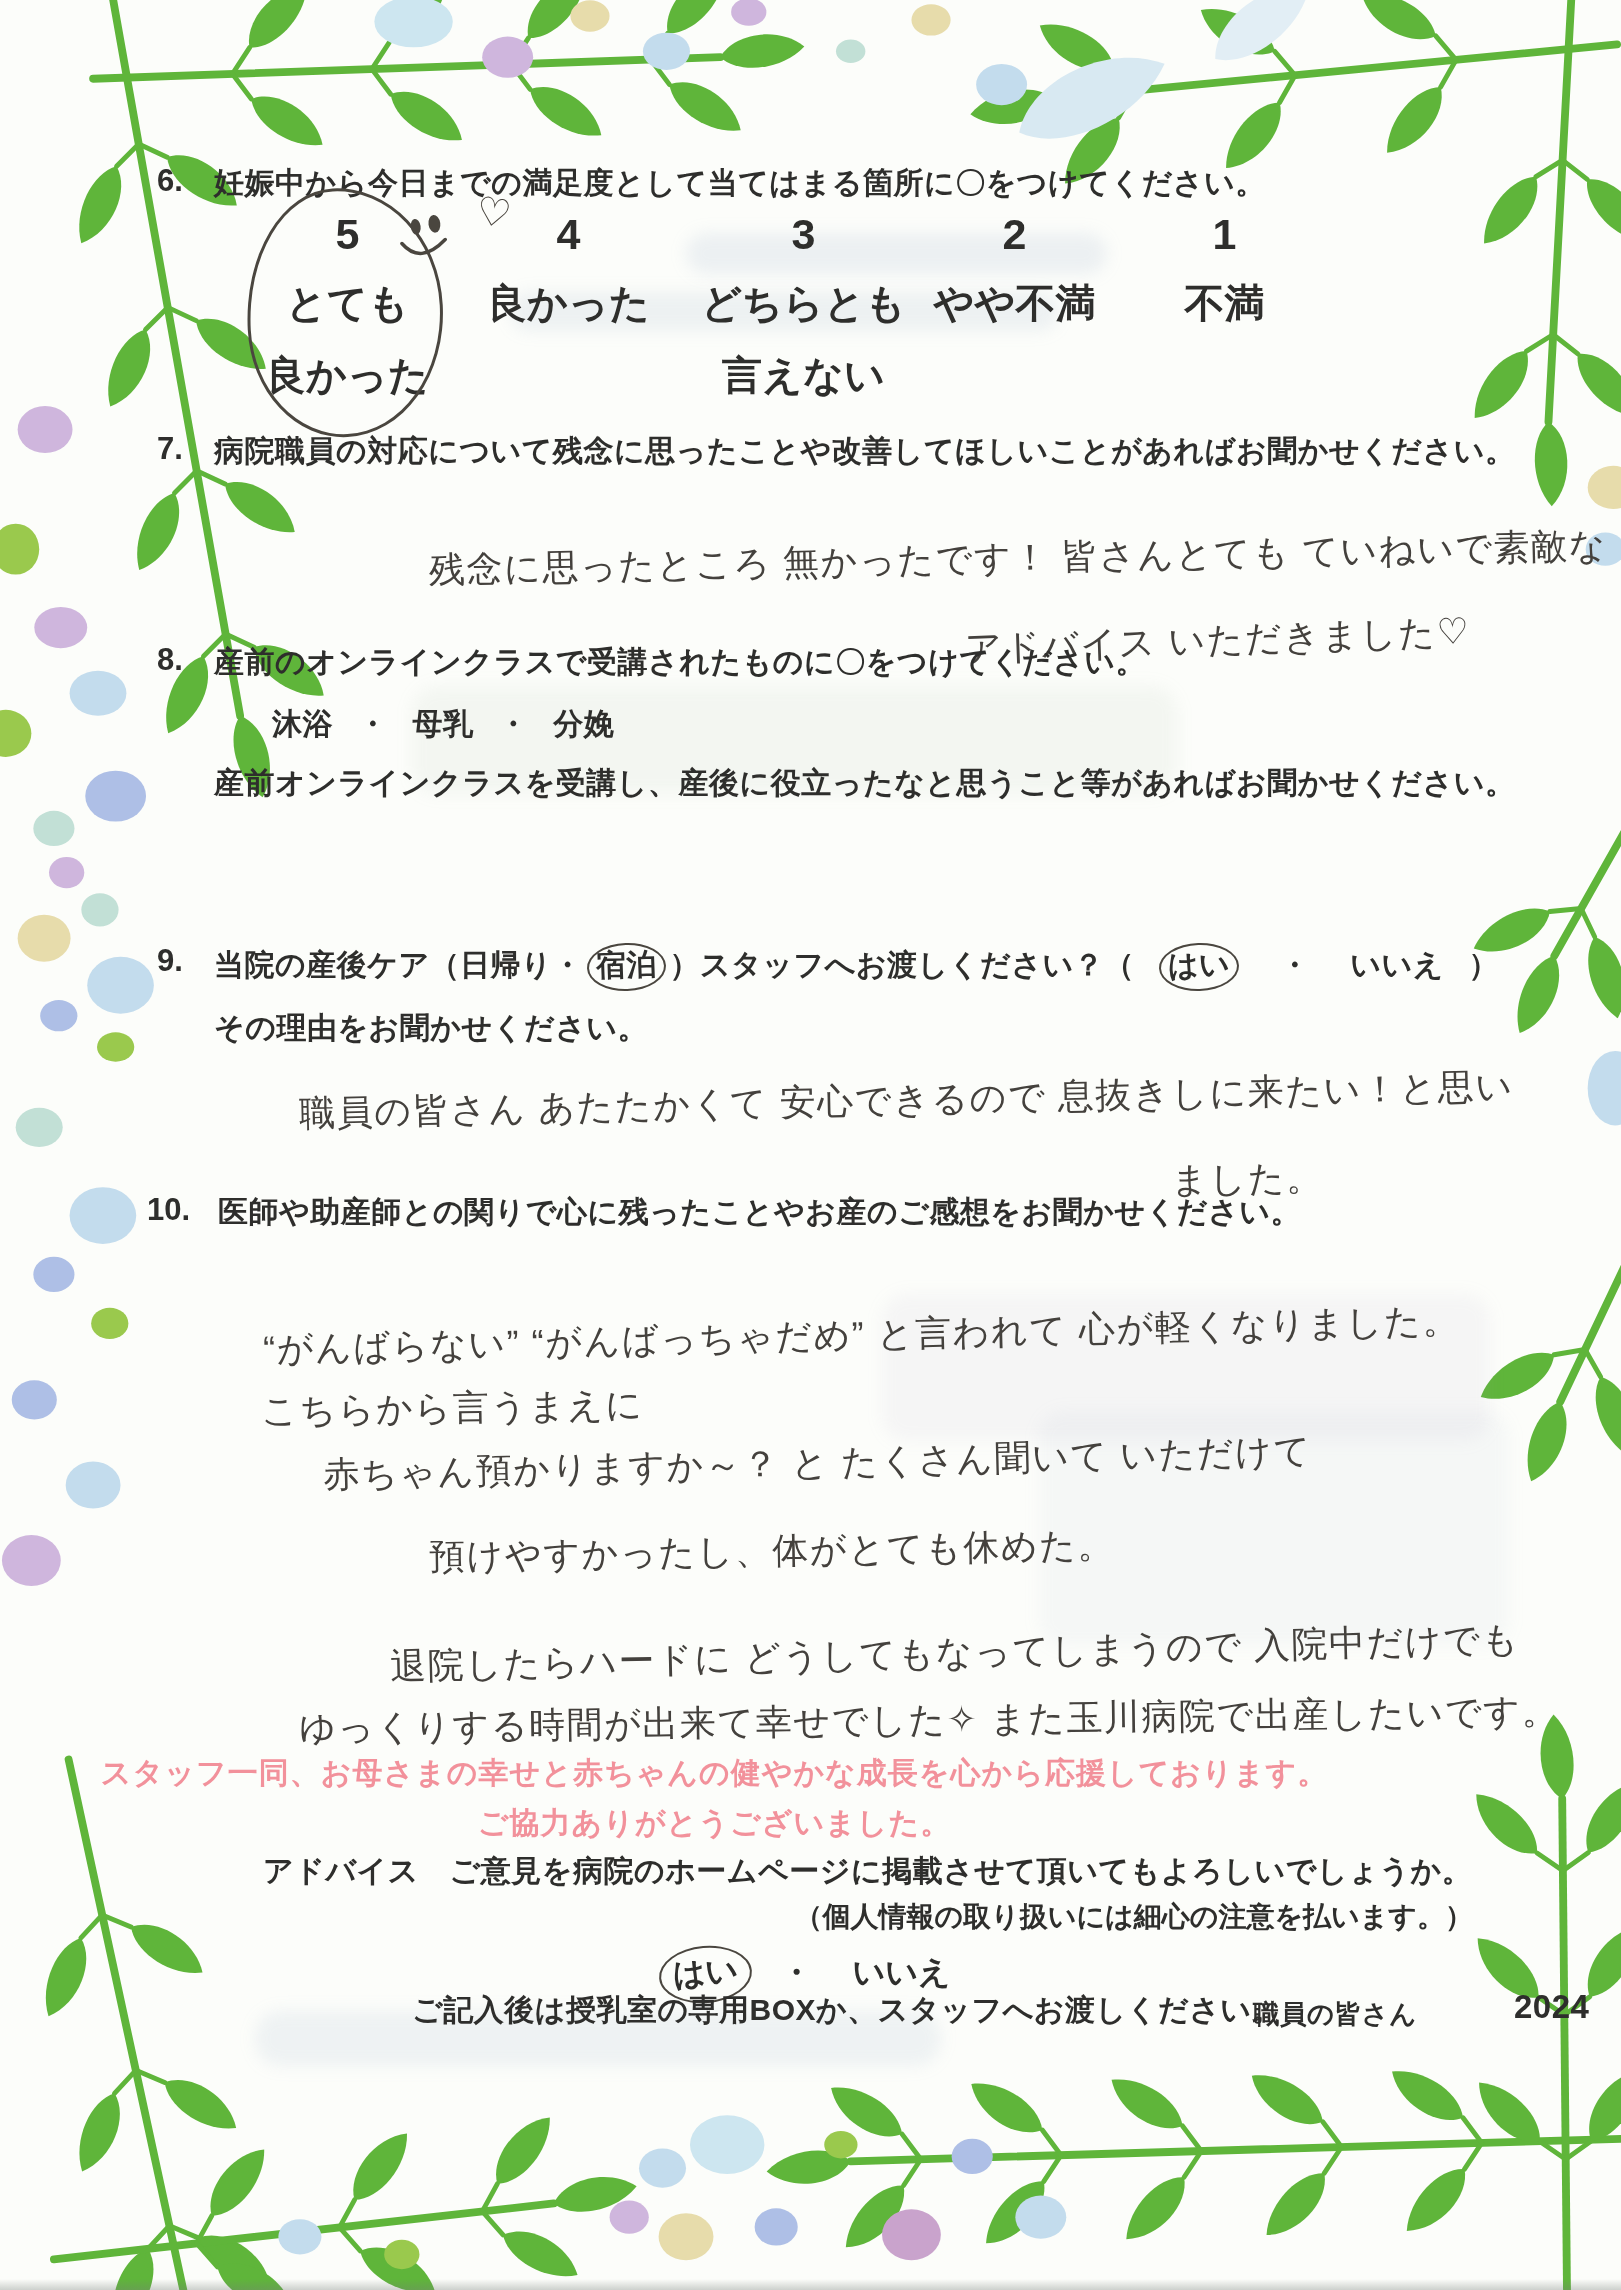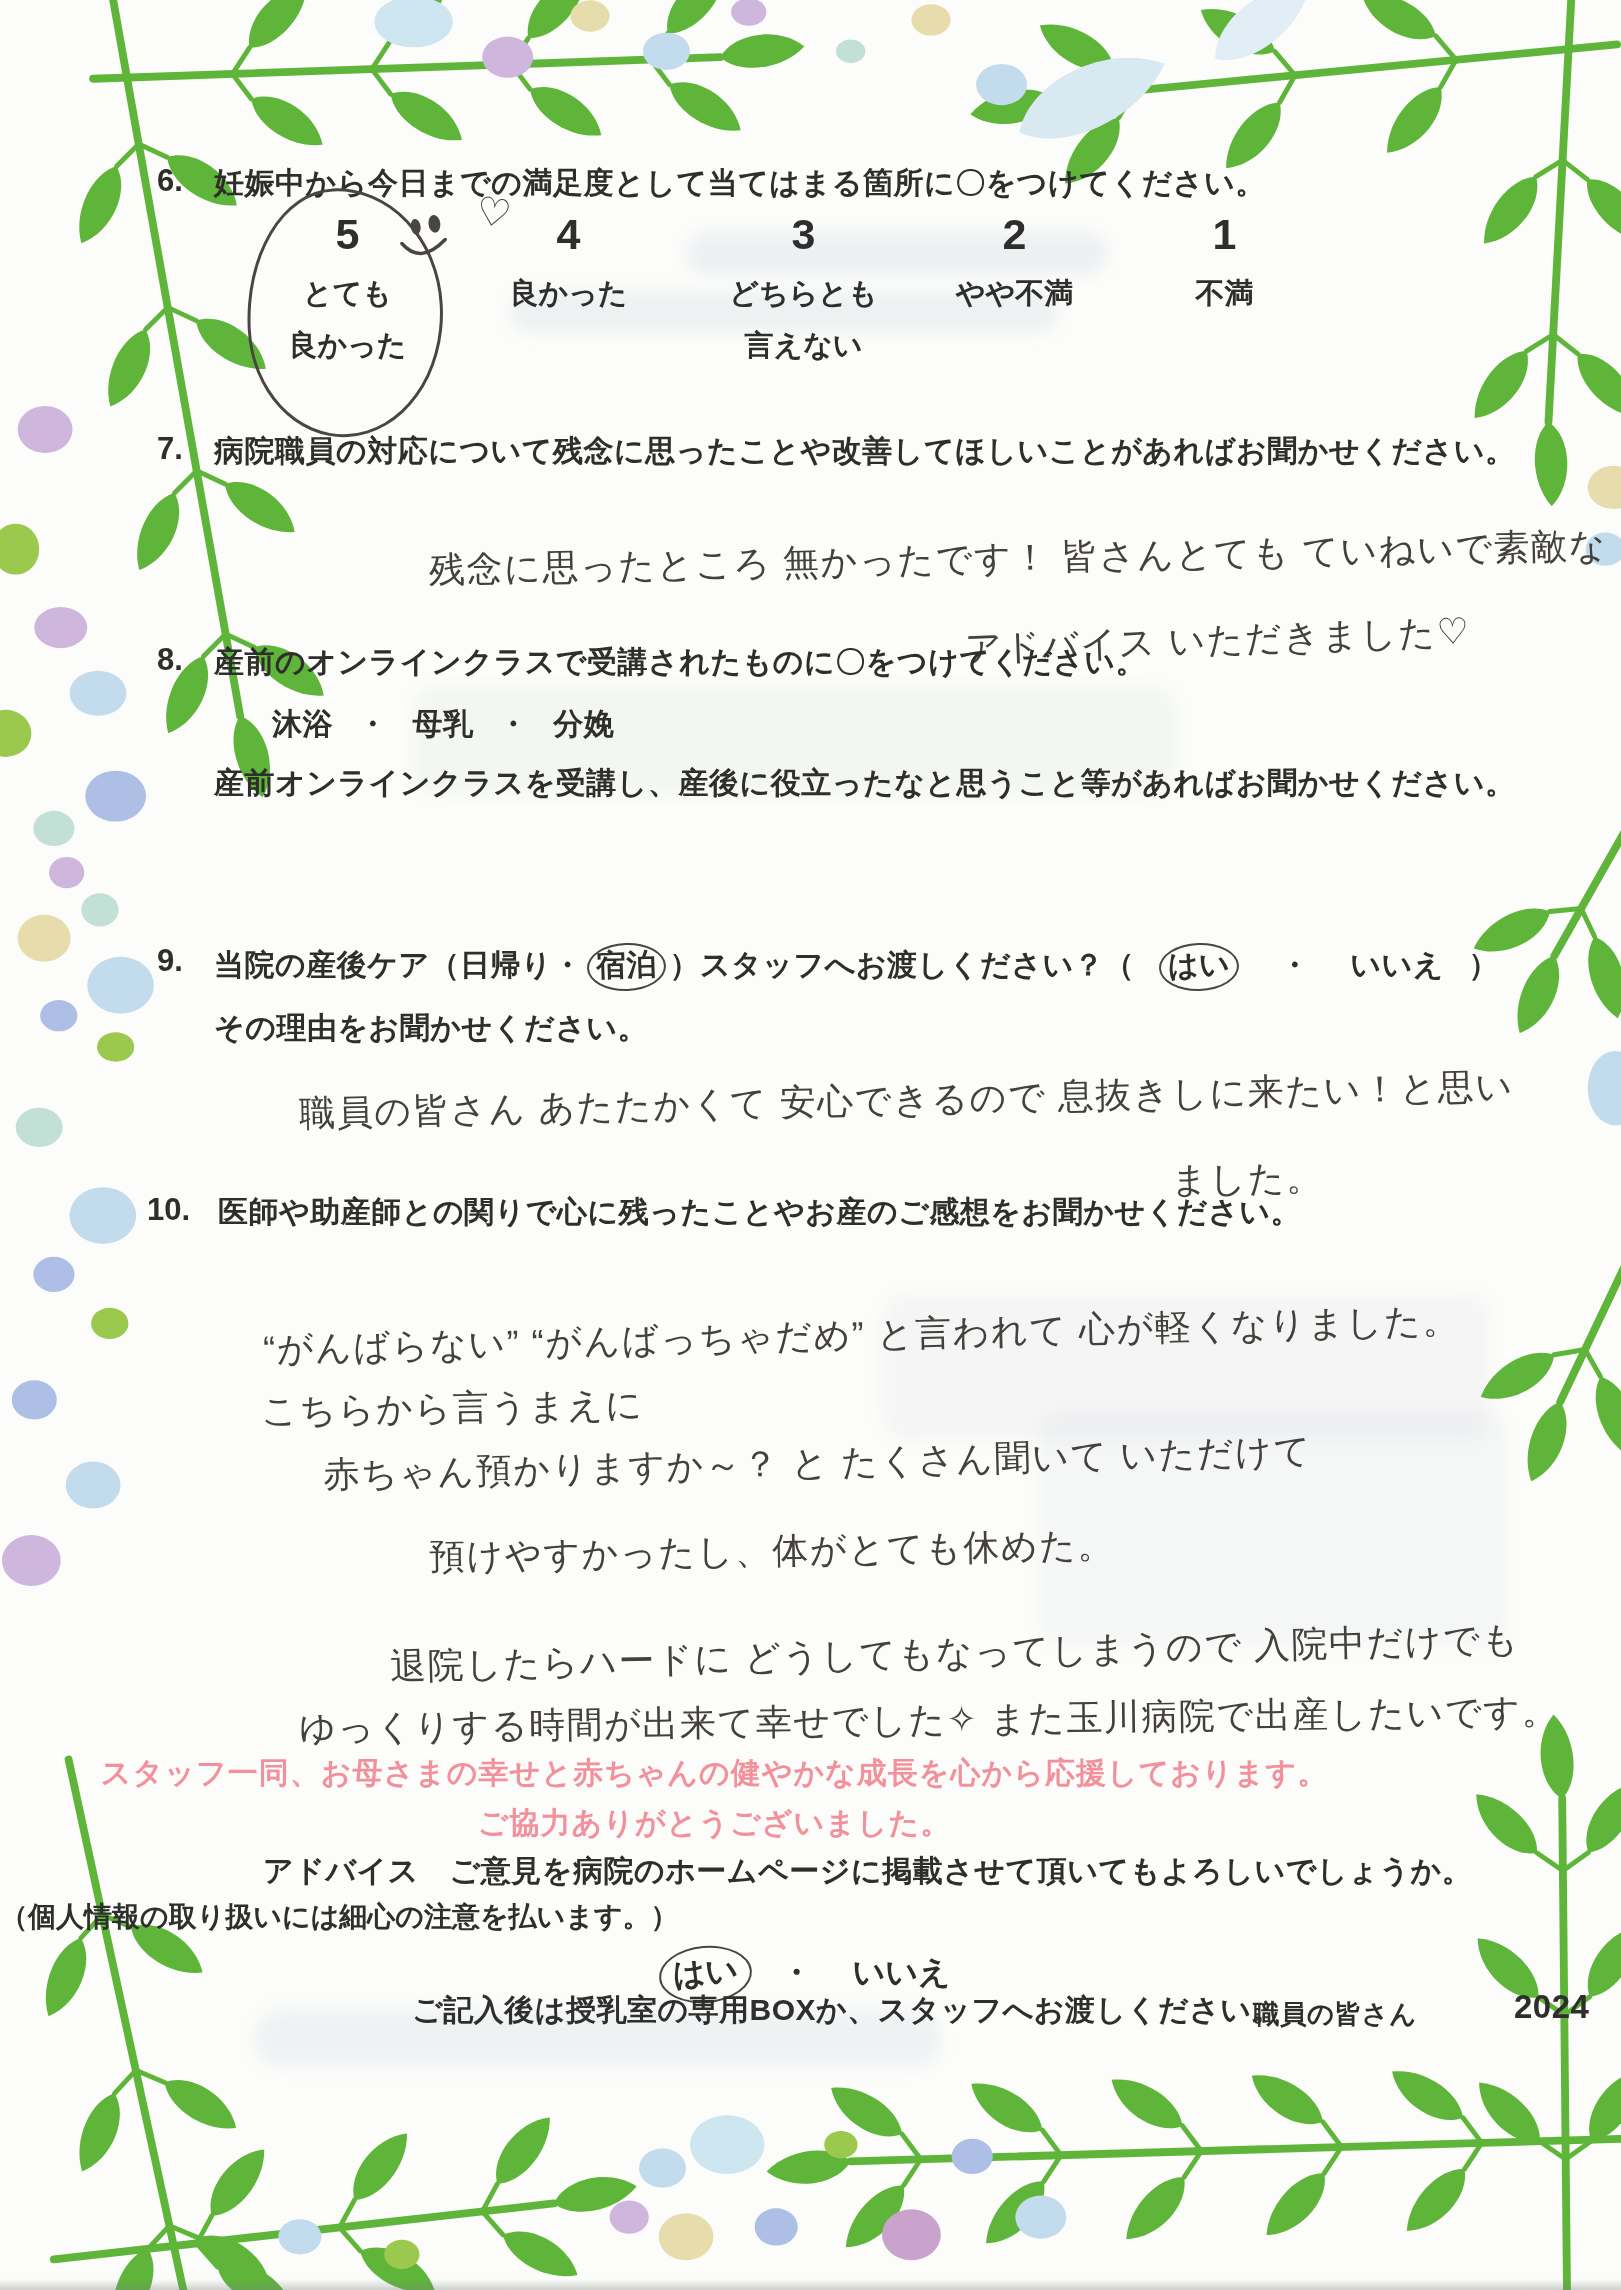--- a/index.html
+++ b/index.html
@@ -6,38 +6,38 @@
   body{
     width:1621px;height:2291px;position:relative;overflow:hidden;
     background:#fcfdfa;
     font-family:"Liberation Sans","DejaVu Sans",sans-serif;
   }
   #deco{position:absolute;left:0;top:0;pointer-events:none}
   .q{position:absolute;font-size:30px;color:#2e2e2c;font-weight:600;letter-spacing:0.5px;white-space:nowrap}
   .qnum{position:absolute;font-size:31px;color:#2e2e2c;font-weight:600}
   .opt{position:absolute;width:225px;text-align:center;color:#2e2e2c;font-weight:600}
   .opt .score{font-size:43px;margin-bottom:7.8px}
-  .opt .lbl{font-size:29px;line-height:1.8}
+  .opt .lbl{font-size:40px;line-height:1.8}
   .hw{position:absolute;font-size:36px;color:#44413d;white-space:nowrap;letter-spacing:1.5px;font-weight:400}
   .pink{position:absolute;left:0;width:1429px;text-align:center;font-size:30px;color:#f2919b;font-weight:600;letter-spacing:1px}
   .circle5{
     position:absolute;left:247px;top:188px;width:190px;height:243px;
     border:3.4px solid #4a463f;
     border-radius:47% 53% 52% 48% / 55% 49% 51% 45%;
     transform:rotate(-3deg);
   }
   .circled{
     display:inline-block;border:2.9px solid #4a463f;border-radius:50%;
     padding:0 6.9px 2.9px;margin:0 3.9px;transform:rotate(-2deg);
   }
   .smiley{position:absolute;left:394px;top:212px}
   .heart{position:absolute;left:476px;top:190px;font-size:39px;color:#4a463f;transform:rotate(10deg)}
   .gap{margin:0 15.7px}
   .consent-row{position:absolute;left:0;width:1621px;text-align:center;font-size:32px;color:#2e2e2c;font-weight:600}
-  .center{position:absolute;left:0;width:1465px;text-align:left}
+  .center{position:absolute;left:8px;width:1465px;text-align:right}
   .ghost{position:absolute;filter:blur(7.8px);border-radius:25.5px;pointer-events:none}
   .scan-edge{position:absolute;left:0;right:0;bottom:0;height:11.8px;
     background:linear-gradient(to bottom,rgba(0,0,0,0),rgba(115,125,120,.38))}
 </style>
 </head>
 <body>
 
 <svg id="deco" width="1621" height="2291" viewBox="0 0 1654 2337">
     <g>
       <line x1="95" y1="80" x2="735" y2="58" stroke="#5fb53a" stroke-width="8" stroke-linecap="round"></line>

